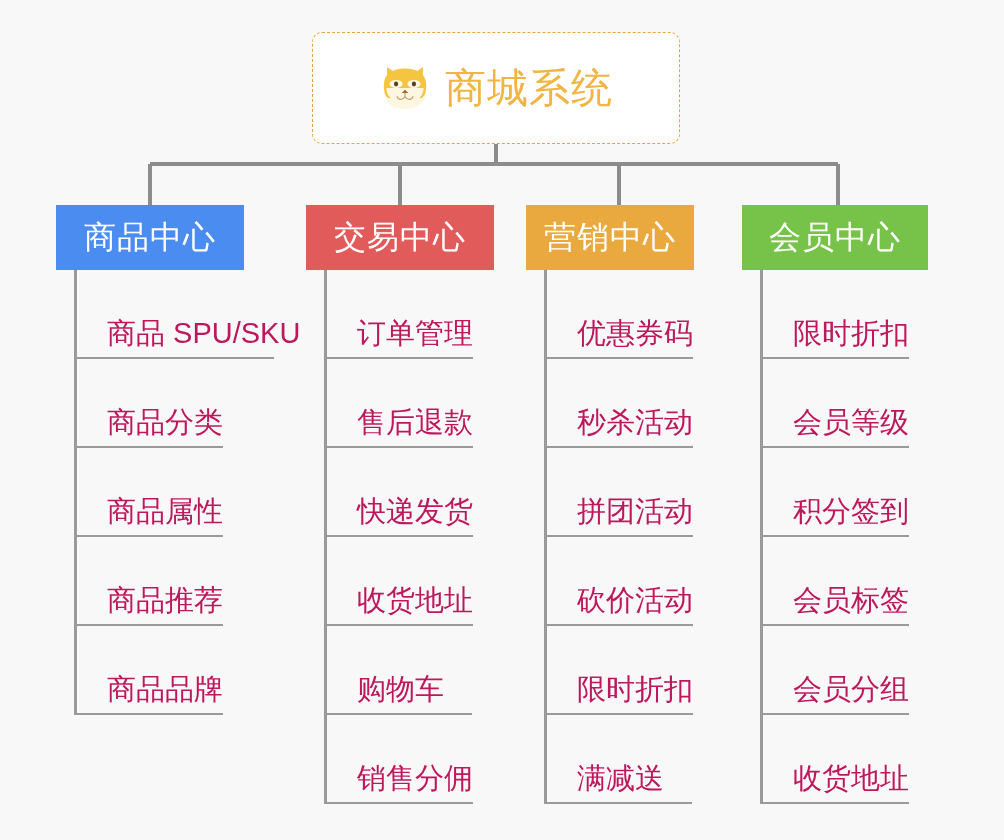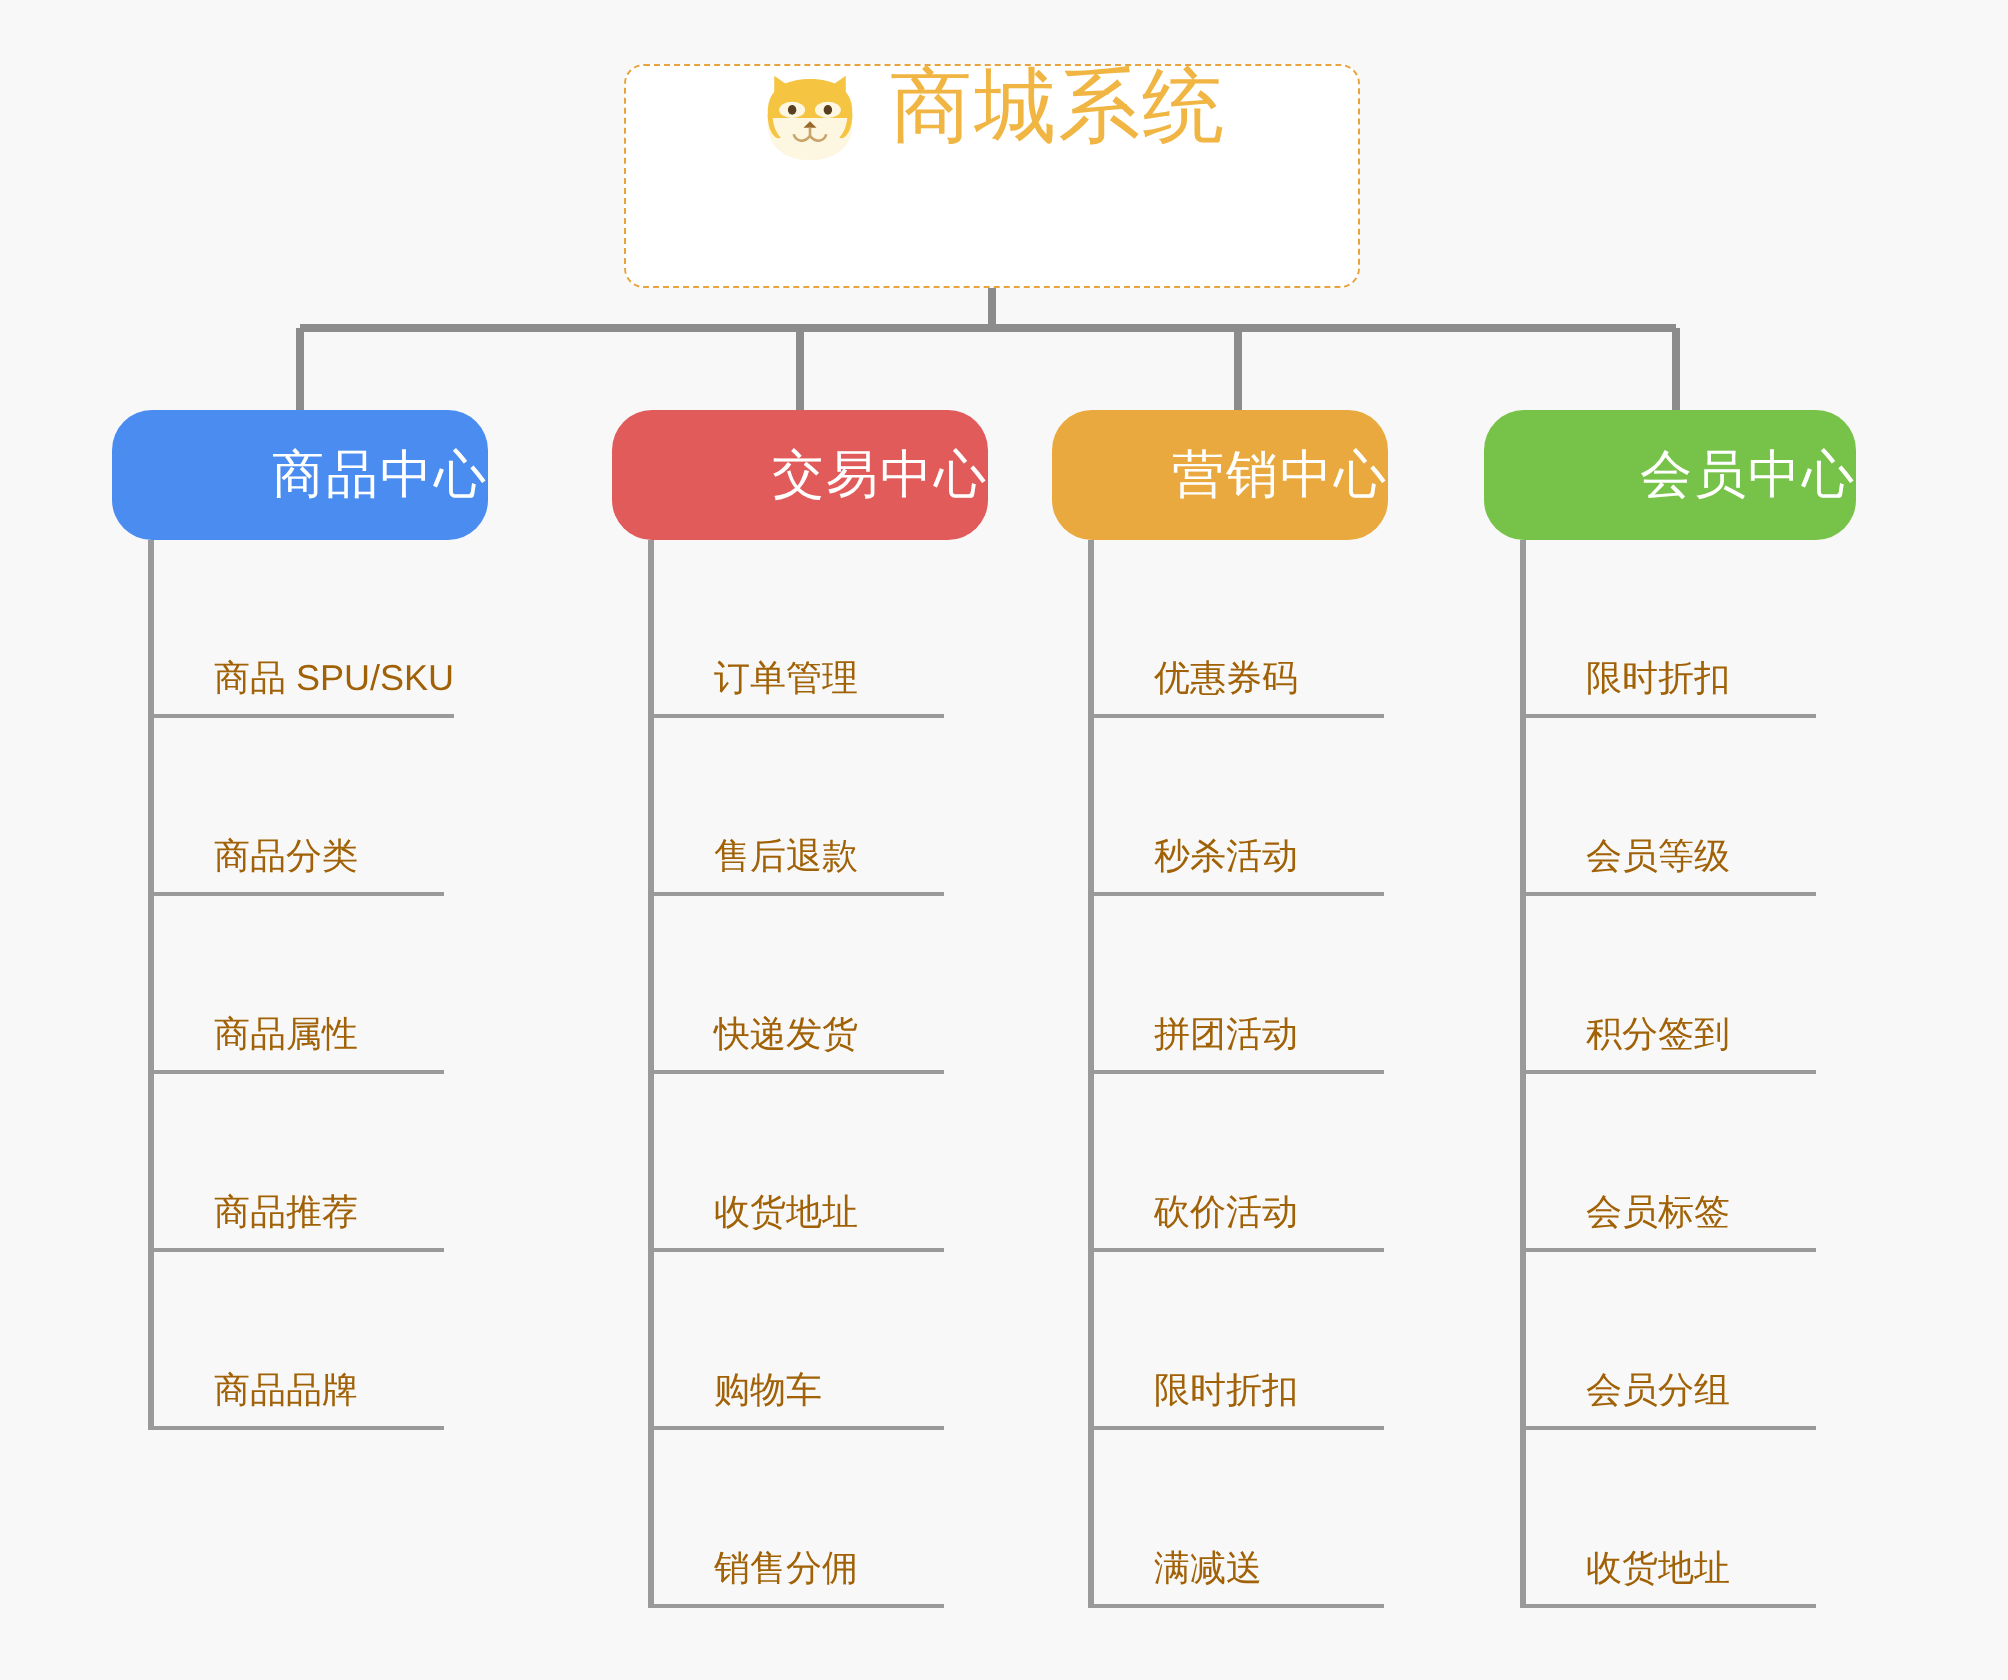--- a/index.html
+++ b/index.html
@@ -26,21 +26,21 @@
   .root-node {
     position: absolute;
     left: 312px;
     top: 32px;
     width: 368px;
     height: 112px;
     background: #ffffff;
     border: 1px dashed #e8a33d;
     border-radius: 10px;
     display: flex;
-    align-items: flex-start;
+    align-items: center;
     justify-content: center;
     gap: 14px;
   }
   .root-icon {
     width: 52px;
     height: 52px;
     flex: 0 0 52px;
     display: block;
   }
   .root-title {
@@ -75,26 +75,26 @@
     width: 220px;
   }
   .col-0 { left: 56px; }
   .col-1 { left: 306px; }
   .col-2 { left: 526px; }
   .col-3 { left: 742px; }
 
   .category-box {
     width: 188px;
     height: 65px;
-    border-radius: 20px;
+    border-radius: 0;
     display: flex;
     align-items: center;
-    justify-content: flex-end;
+    justify-content: center;
     color: #ffffff;
-    font-size: 26px;
+    font-size: 32px;
     letter-spacing: 1px;
     white-space: nowrap;
   }
   .col-2 .category-box { width: 168px; }
   .col-3 .category-box { width: 186px; }
 
   
   .leaf-list {
     position: relative;
     margin-top: 0;
@@ -104,22 +104,22 @@
     width: 200px;
   }
   .leaf-item {
     position: relative;
     height: 89px;
     display: flex;
     align-items: flex-end;
     padding-left: 30px;
   }
   .leaf-label {
-    font-size: 18px;
-    color: #a16207;
+    font-size: 29px;
+    color: #be185d;
     white-space: nowrap;
     line-height: 1.1;
     padding-bottom: 7px;
     border-bottom: 2px solid #9a9a9a;
     margin-left: -30px;
     padding-left: 30px;
     display: inline-block;
     min-width: 145px;
   }
 </style>

